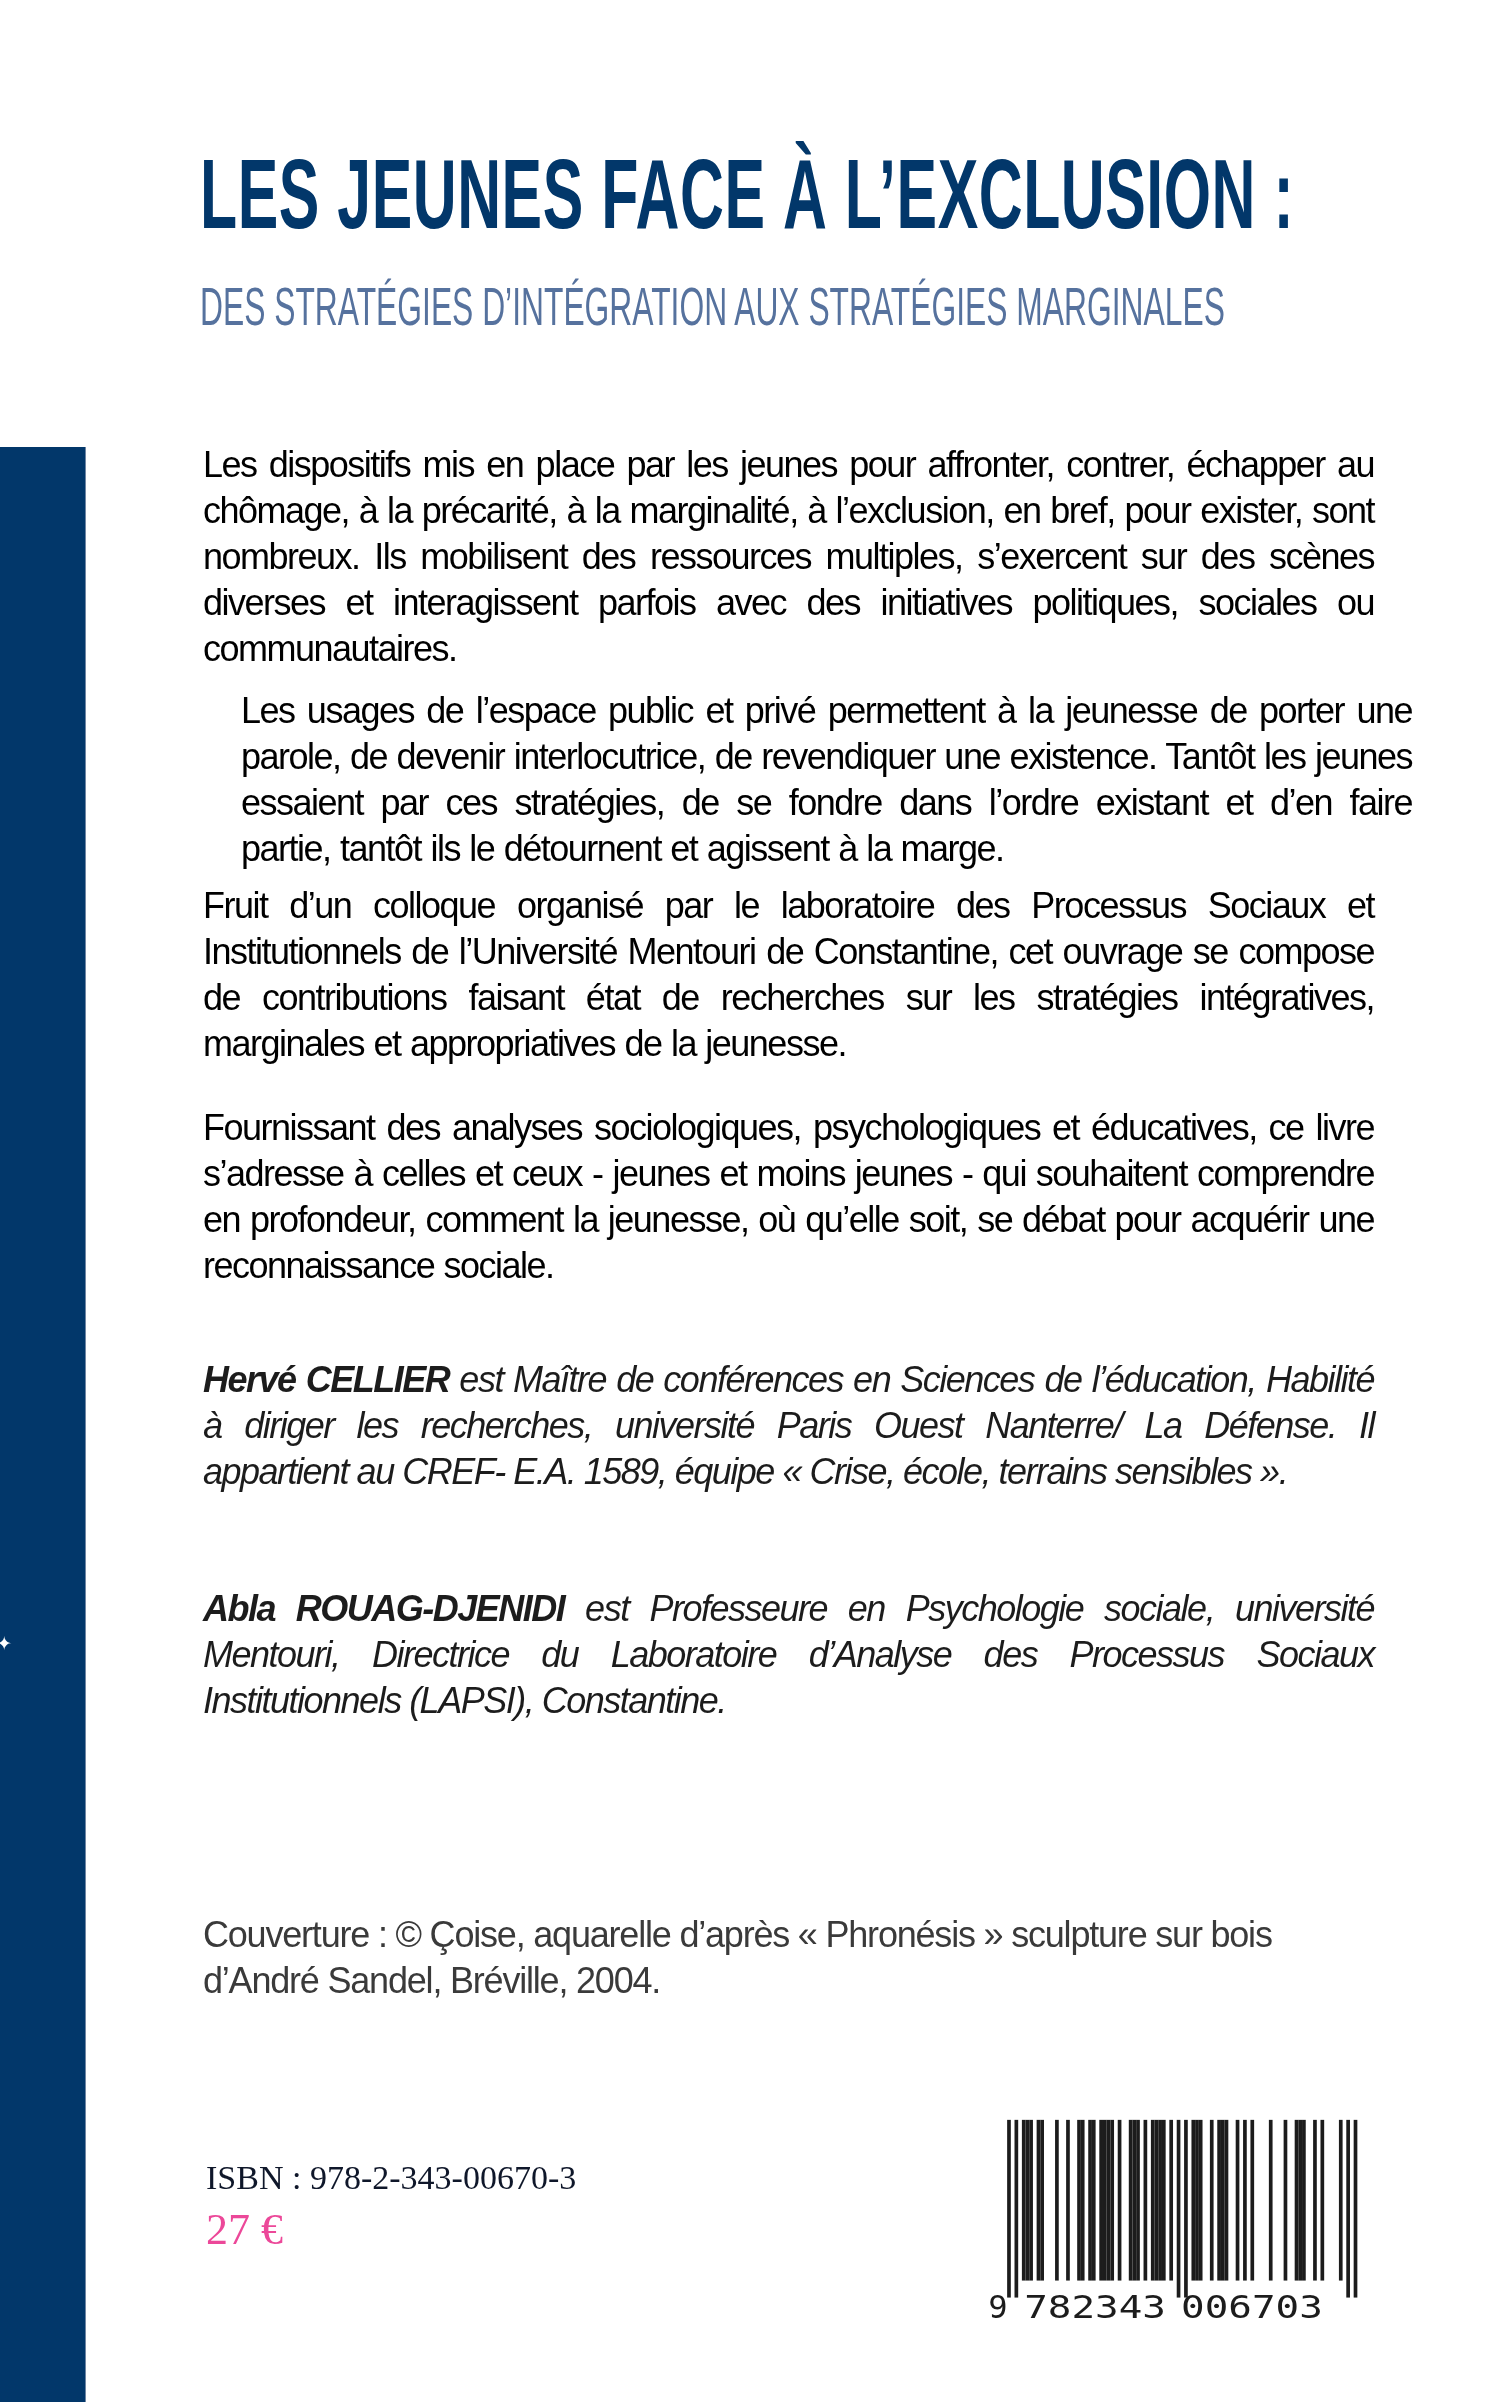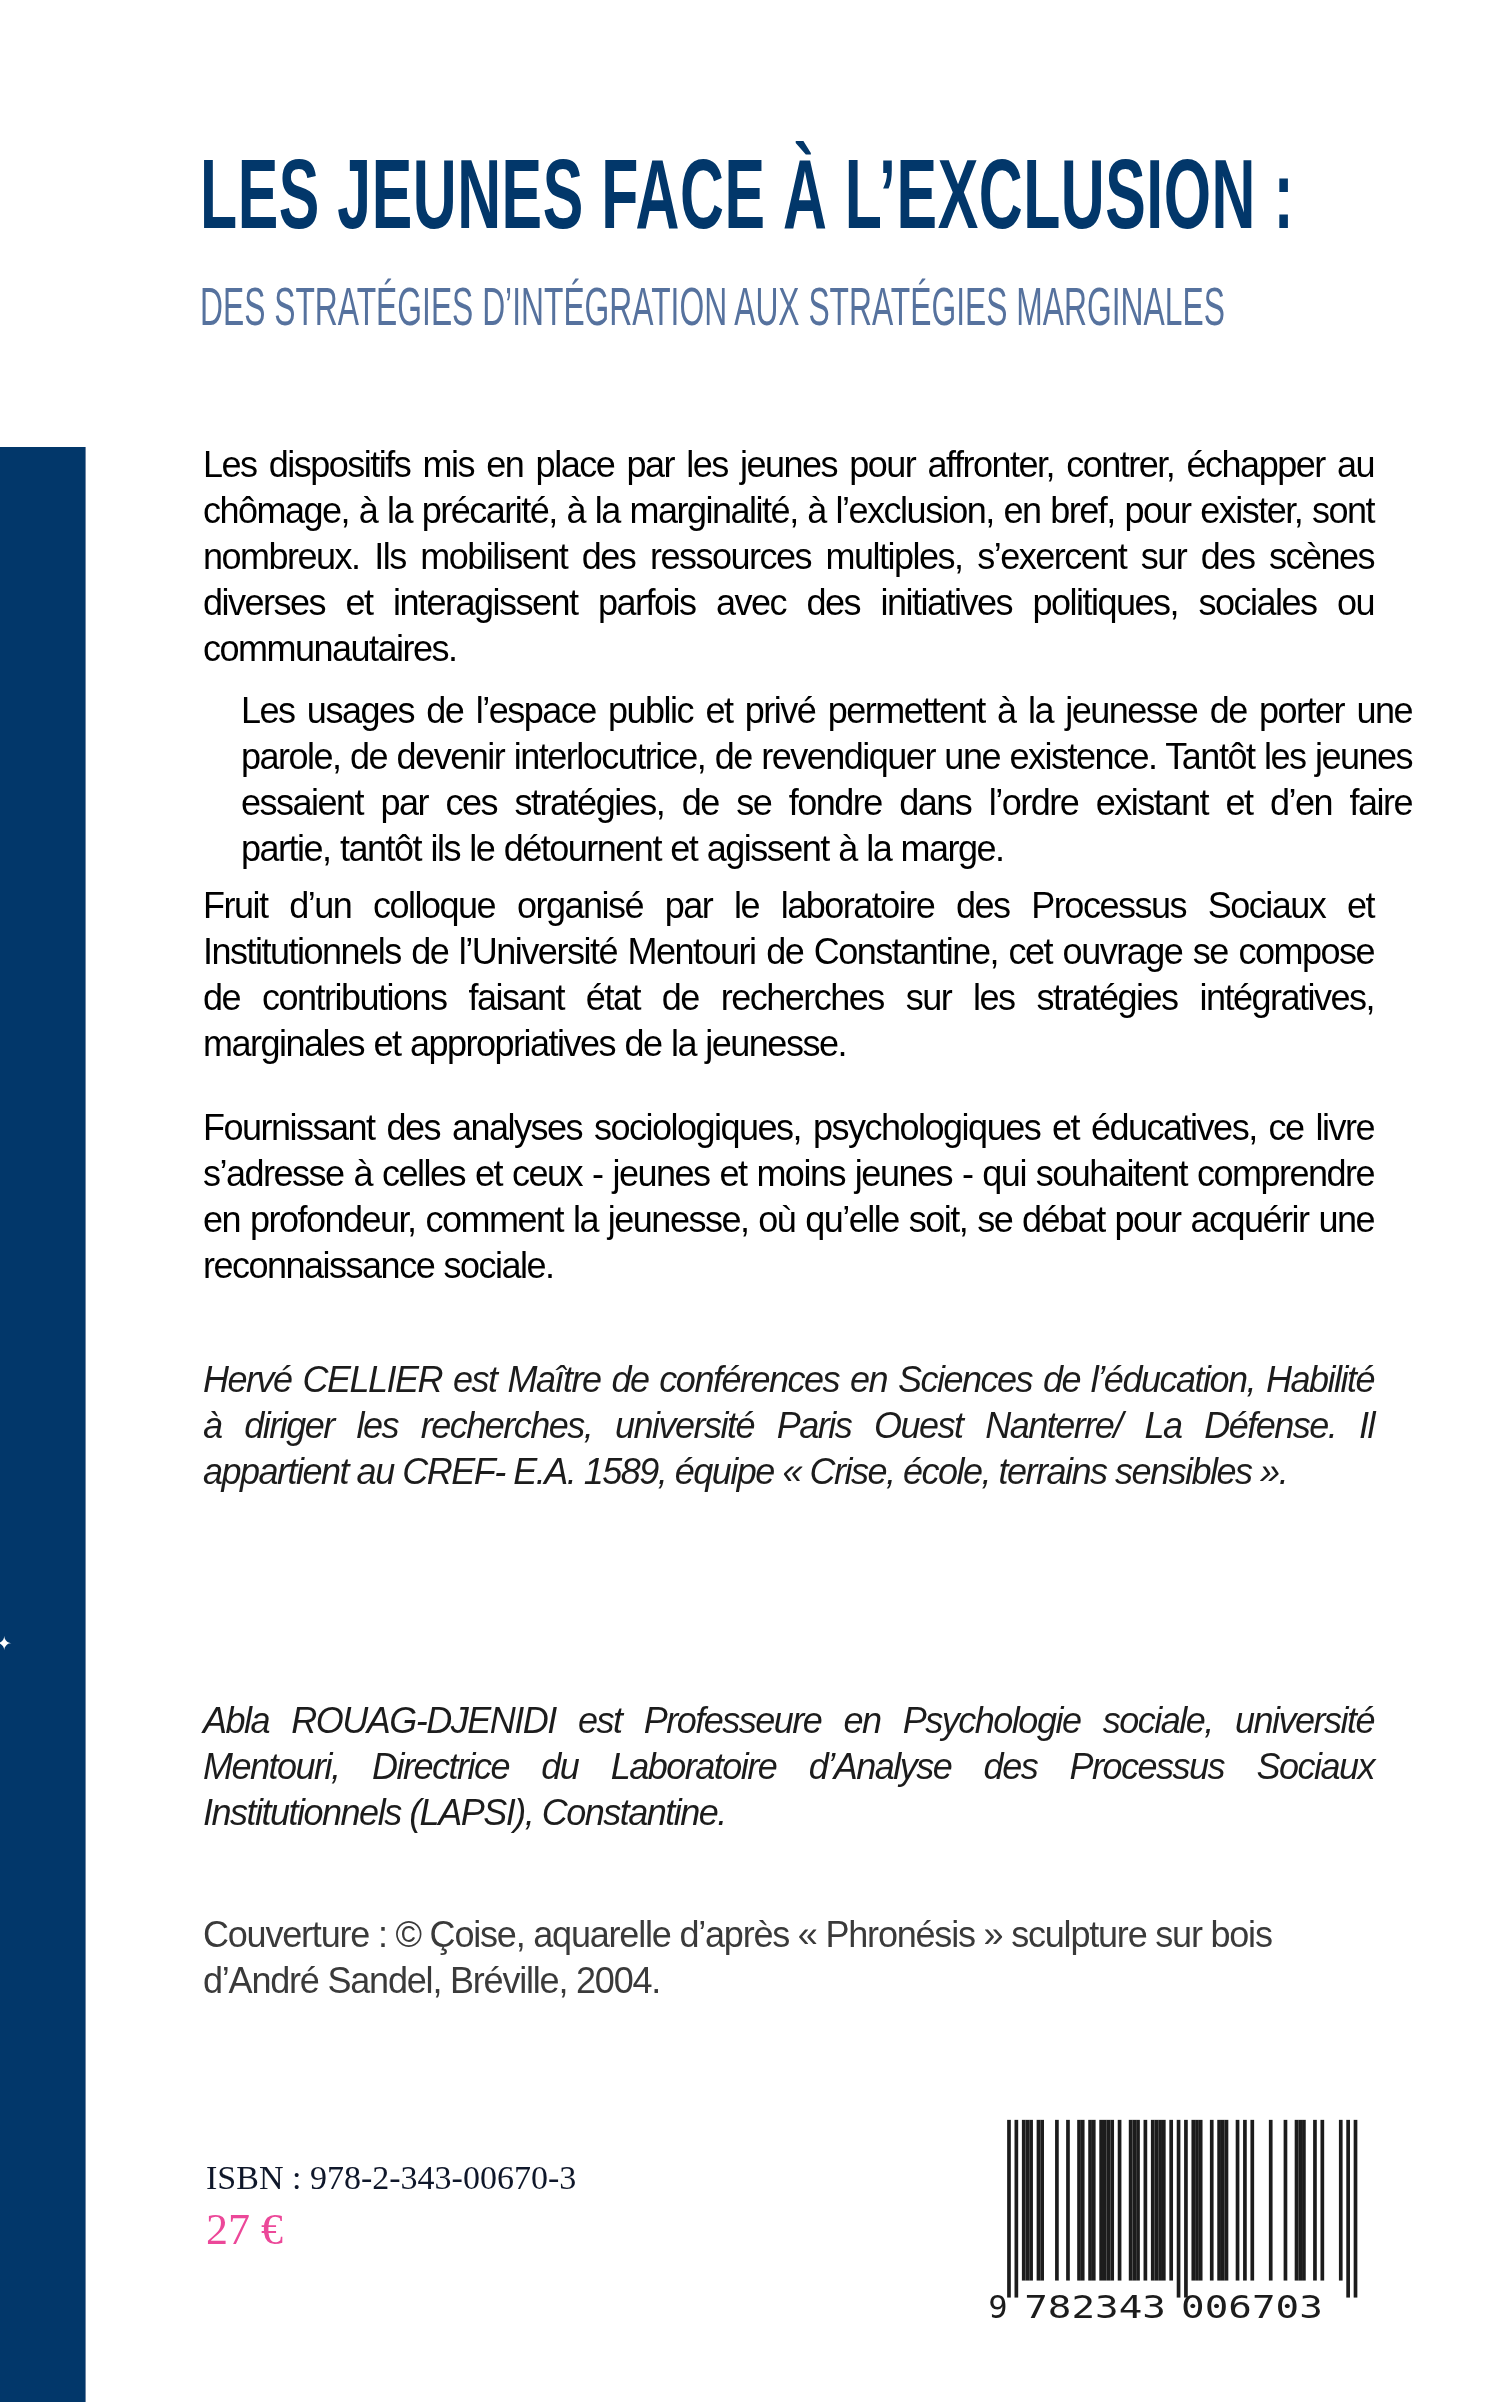--- a/index.html
+++ b/index.html
@@ -88,25 +88,25 @@
       margin: 0;
       color: #1c1c1c;
       font-size: 36px;
       line-height: 46px;
       font-style: italic;
       text-align: justify;
       text-align-last: left;
       letter-spacing: -1.5px;
     }
     .bio b {
-      font-weight: normal;
+      font-weight: bold;
       font-style: italic;
     }
     .bio1 { top: 1357px; }
-    .bio2 { top: 1698px; }
+    .bio2 { top: 1586px; }
     .credit {
       position: absolute;
       left: 203px;
       width: 1171px;
       margin: 0;
       color: #3a3a3a;
       font-size: 36px;
       line-height: 46px;
       letter-spacing: -1.2px;
       top: 1912px;

